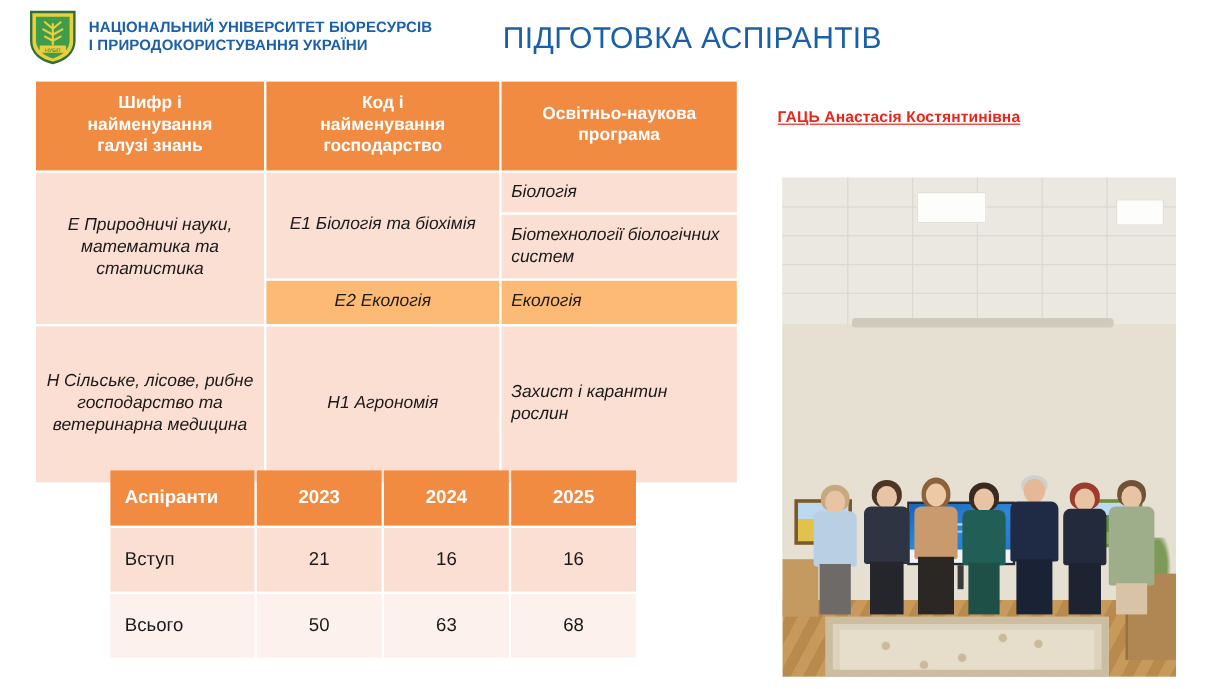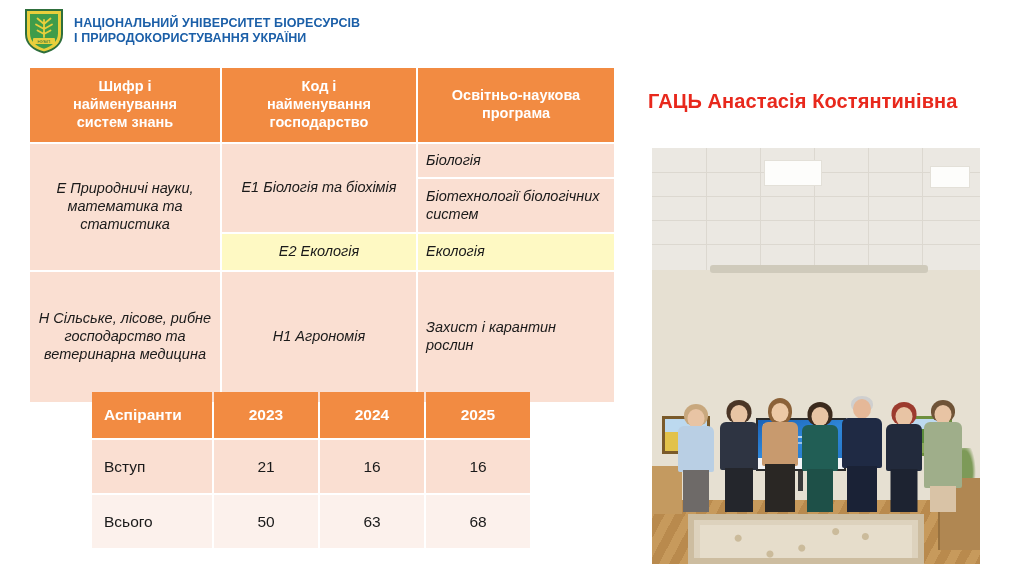--- a/index.html
+++ b/index.html
@@ -49,21 +49,21 @@
   .prog-table th {
     background: #f28b42;
     color: #ffffff;
     font-weight: bold;
     text-align: center;
     height: 74px;
   }
   .prog-table td { background: #fadfd2; color: #1a1a1a; font-weight: normal; font-style: italic; }
   .prog-table td.ctr { text-align: center; }
   .prog-table td.lft { text-align: left; }
-  .prog-table td.tint-light { background: #fef9c3; }
+  .prog-table td.tint-light { background: #fdba74; }
   .col-a { width: 190px; }
   .col-b { width: 194px; }
   .col-c { width: 196px; }
 
   
   .stat-table {
     position: absolute; left: 90px; top: 390px;
     width: 432px;
     border-collapse: separate;
     border-spacing: 2px;
@@ -78,22 +78,23 @@
     background: #fadfd2; color: #1a1a1a;
     font-size: 15.5px; height: 53px; text-align: center; margin-left: 32px;
   }
   .stat-table td.first { text-align: left; padding-left: 12px; }
   .stat-table tr.row-b td { background: #fcf1ec; }
   .sc-a { width: 120px; } .sc-n { width: 104px; }
 
   
   .person-name {
     position: absolute; left: 648px; top: 90px;
-    font-size: 20px; font-weight: bold; color: #e8281c;
+    font-size: 13px; font-weight: bold; color: #e8281c;
     letter-spacing: .1px;
+    text-decoration: underline;
   }
   .person-spec {
     position: absolute; left: 648px; top: 113px;
     font-size: 16.5px; font-weight: bold; color: #1b5fa8;
     letter-spacing: .1px;
   }
 
   
   .photo {
     position: absolute; left: 652px; top: 148px;
@@ -156,33 +157,34 @@
         <path d="M6 6 H34 V25.5 C34 33.5 27.5 38.5 20 40.7 C12.5 38.5 6 33.5 6 25.5 Z" fill="#3f9c4a"></path>
         <path d="M20 12 V29 M20 16 L13.5 10.5 M20 16 L26.5 10.5 M20 21 L12 16.5 M20 21 L28 16.5 M20 26 L13.5 22.5 M20 26 L26.5 22.5" stroke="#e9cf3c" stroke-width="1.8" stroke-linecap="round" fill="none"></path>
         <rect x="9" y="30" width="22" height="6" rx="1" fill="#e9cf3c"></rect>
         <text x="20" y="35" font-size="4.4" text-anchor="middle" fill="#2f6f3c" font-family="Liberation Sans, sans-serif">НУБіП</text>
       </svg>
     </span>
     <div class="brand-text">НАЦІОНАЛЬНИЙ УНІВЕРСИТЕТ БІОРЕСУРСІВ
 І ПРИРОДОКОРИСТУВАННЯ УКРАЇНИ</div>
   </div>
 
+  <div class="slide-title">ПІДГОТОВКА АСПІРАНТІВ</div>
 
   <table class="prog-table">
     <colgroup>
         <col class="col-a">
         <col class="col-b">
         <col class="col-c">
       </colgroup>
     <thead>
       <tr>
         <th>
           <div>Шифр і</div>
           <div>найменування</div>
-          <div>систем знань</div>
+          <div>галузі знань</div>
         </th>
         <th>
           <div>Код і</div>
           <div>найменування</div>
           <div>господарство</div>
         </th>
         <th>
           <div>Освітньо-наукова</div>
           <div>програма</div>
         </th>

